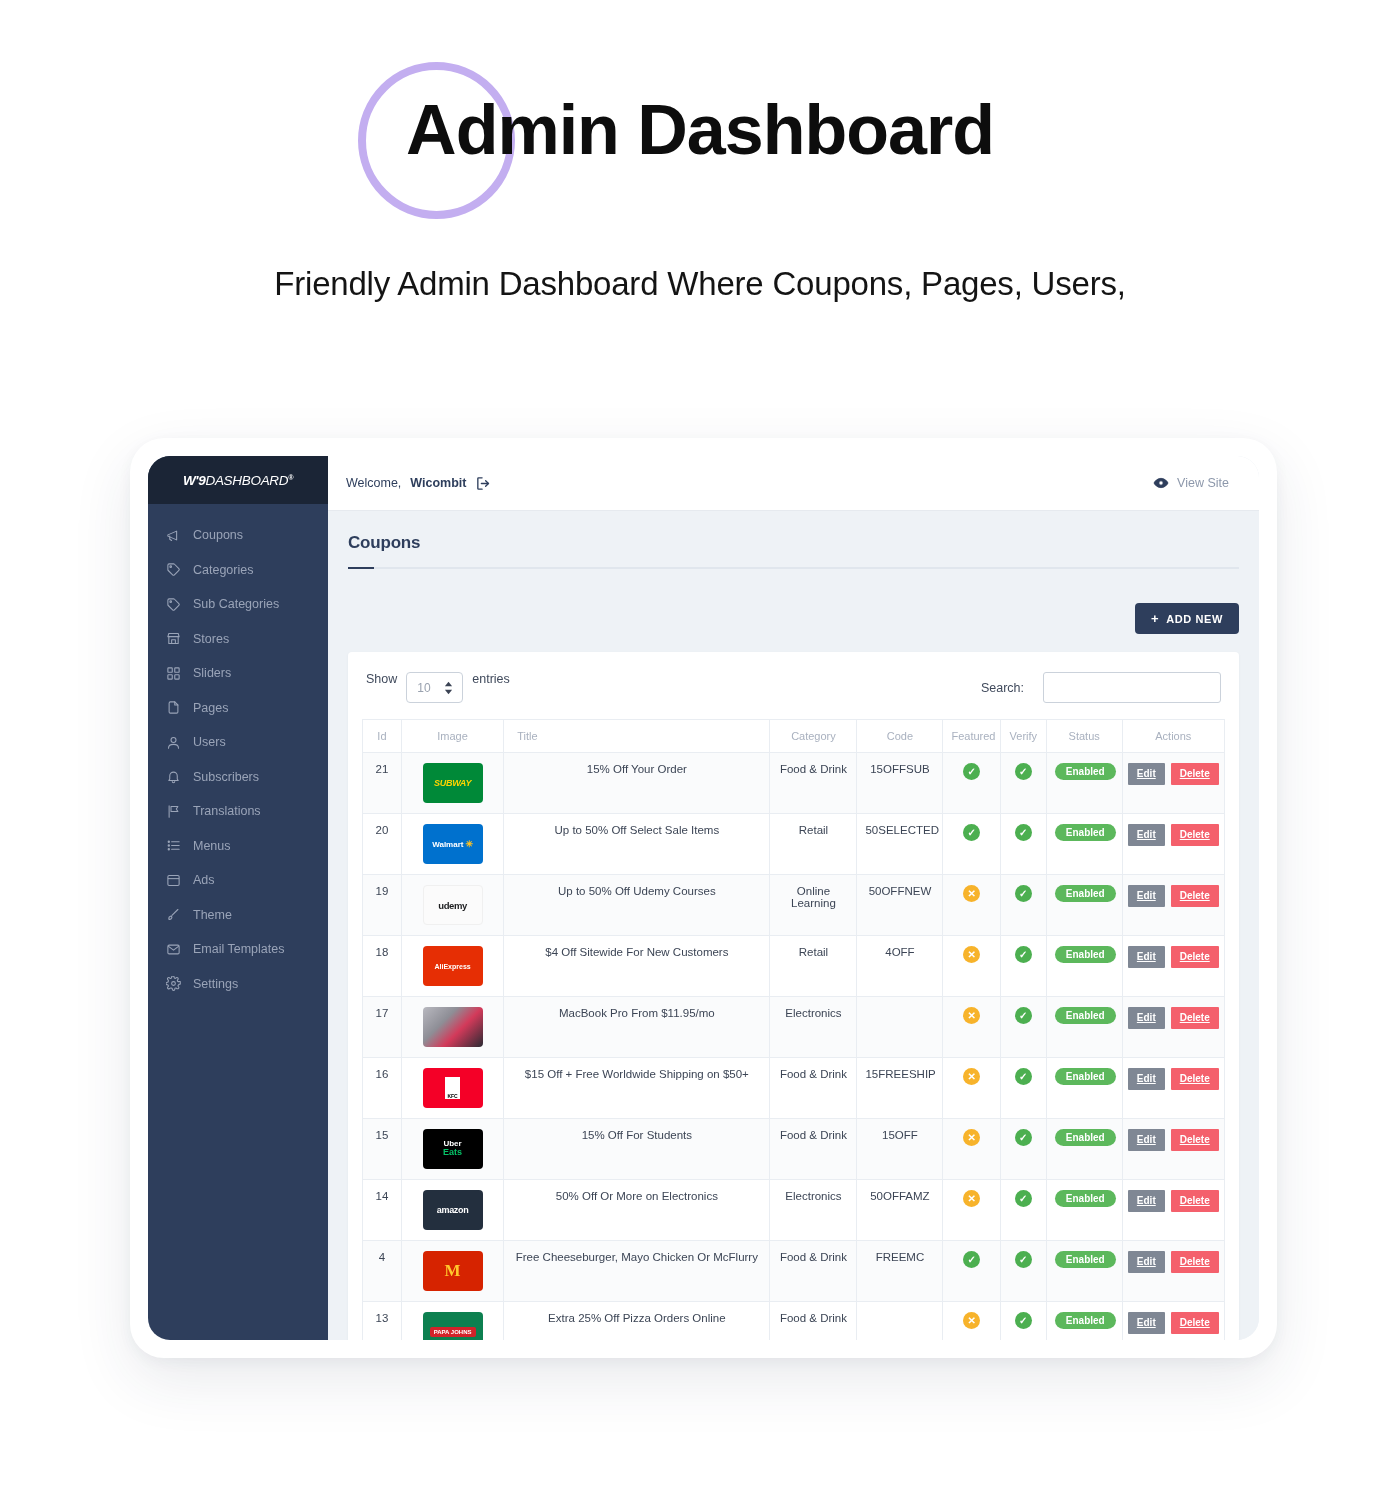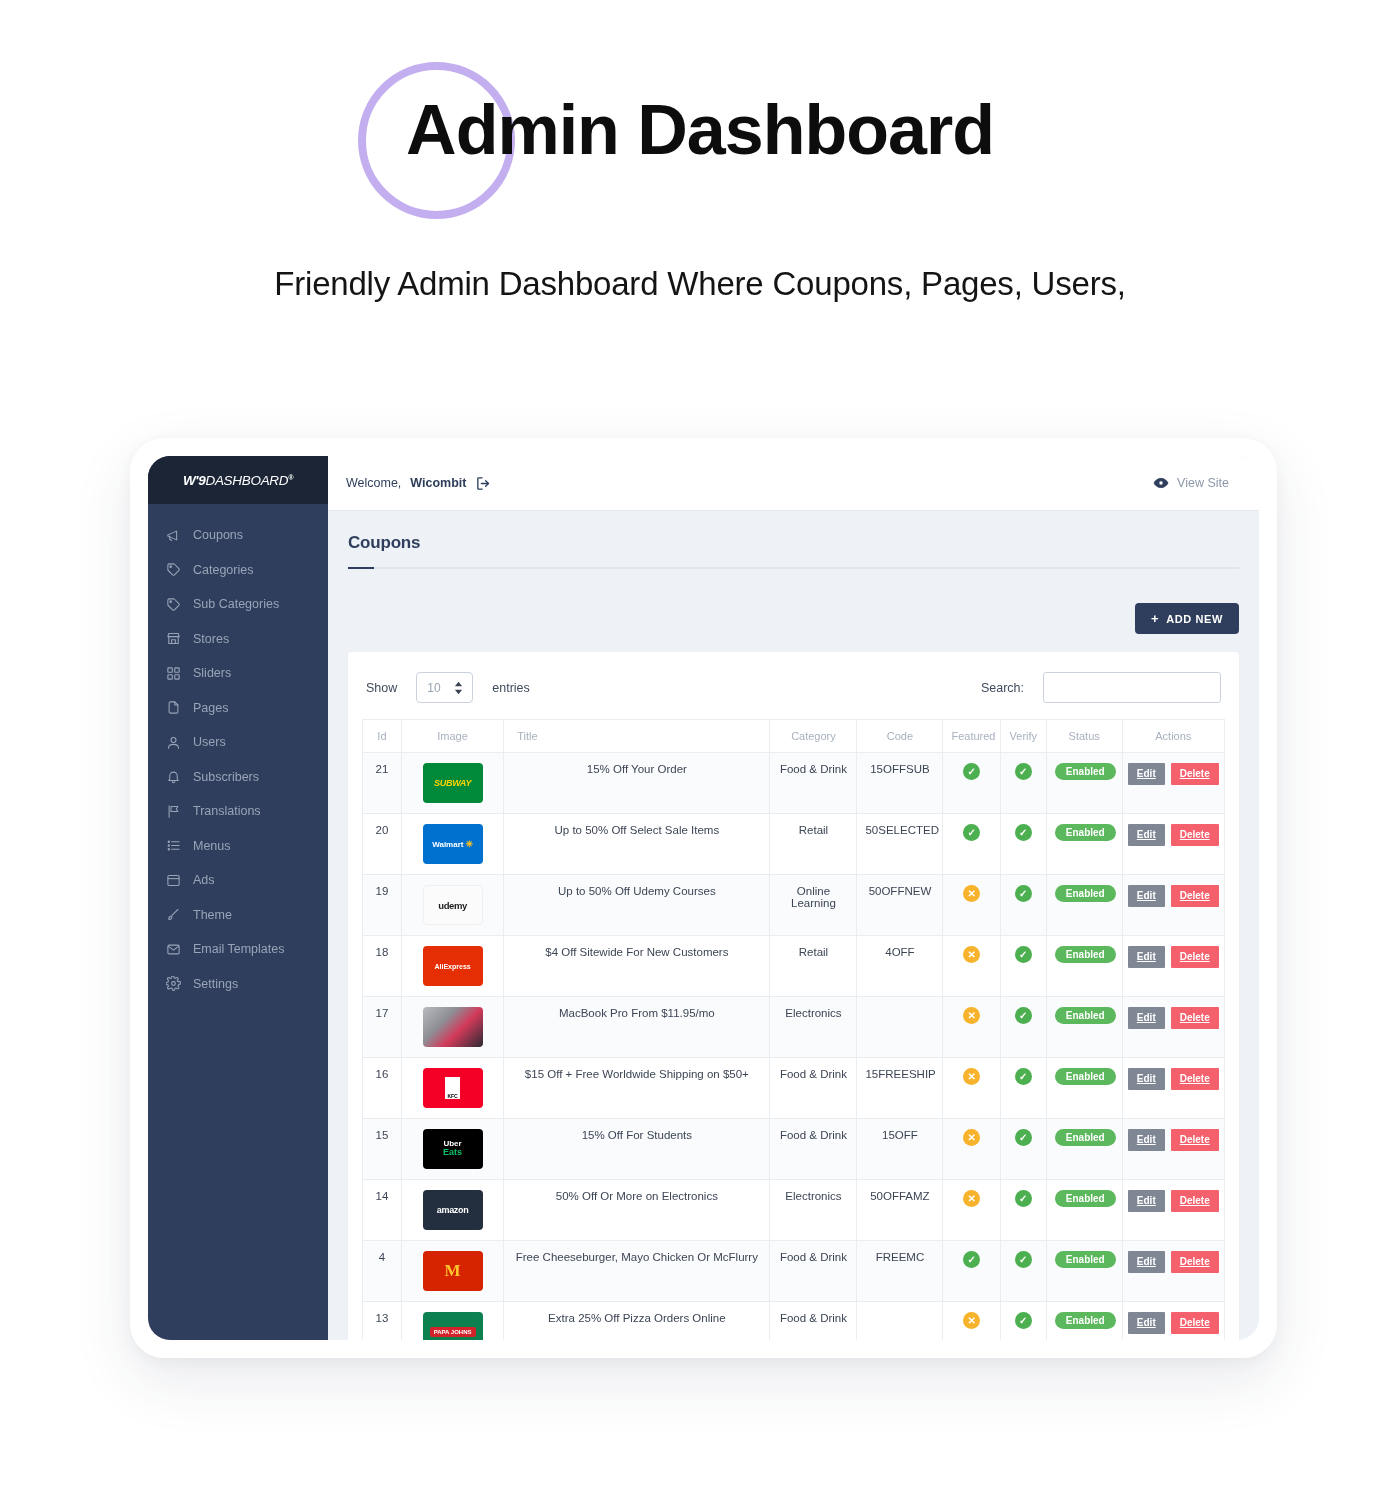--- a/index.html
+++ b/index.html
@@ -196,22 +196,22 @@
     box-shadow: 0 1px 3px rgba(40,50,80,0.05);
   }
   .card-controls {
     display: flex;
     align-items: center;
     justify-content: space-between;
     padding: 4px 4px 16px 4px;
   }
   .show-grp {
     display: flex;
-    align-items: center;
-    gap: 19px;
+    align-items: flex-start;
+    gap: 9px;
     font-size: 12.5px;
     color: #404a5c;
   }
   .select-box {
     position: relative;
     width: 57px;
     height: 31px;
     border: 1px solid #cbd2db;
     border-radius: 4px;
     display: flex;

